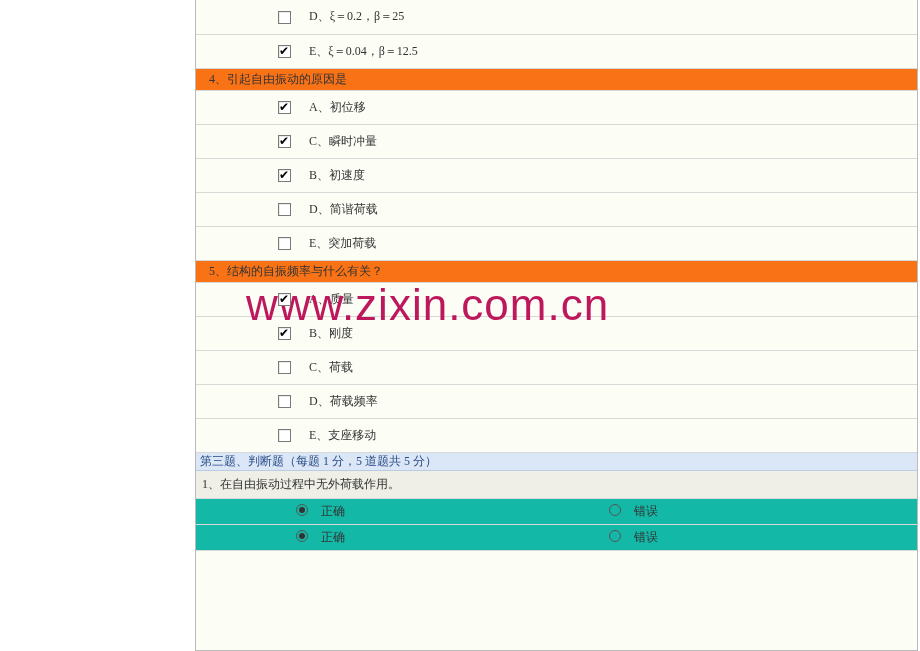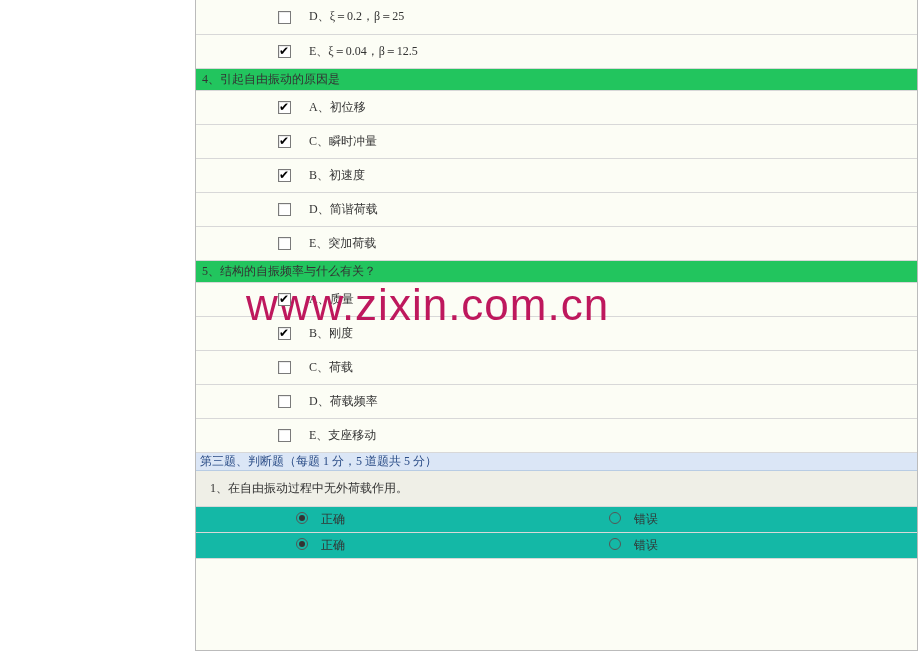--- a/index.html
+++ b/index.html
@@ -47,38 +47,38 @@
     width: 28px;
     vertical-align: middle;
   }
   .option-row .label-cell {
     display: inline-block;
     vertical-align: middle;
     font-family: "SimSun", "宋体", serif;
     text-align: right;
   }
   .question-row td {
-    background: #22c55e;
+    background: #f97316;
     height: 22px;
-    padding-left: 6px;
+    padding-left: 13px;
     font-family: "SimSun", "宋体", serif;
   }
   .section-row td {
     background: #dbe6f6;
     height: 16px;
     padding-left: 4px;
     color: #2a4c86;
     font-family: "SimSun", "宋体", serif;
     border-top: 1px solid #b8cce4;
     border-bottom: 1px solid #b8cce4;
   }
   .tf-row td {
     background: #efefe7;
-    height: 36px;
-    padding-left: 14px;
+    height: 28px;
+    padding-left: 6px;
     font-family: "SimSun", "宋体", serif;
   }
   .tf-answers td {
     height: 26px;
     background: #14b8a6;
     padding: 0;
   }
   .tf-answers .ans-block {
     display: inline-block;
     vertical-align: middle;

